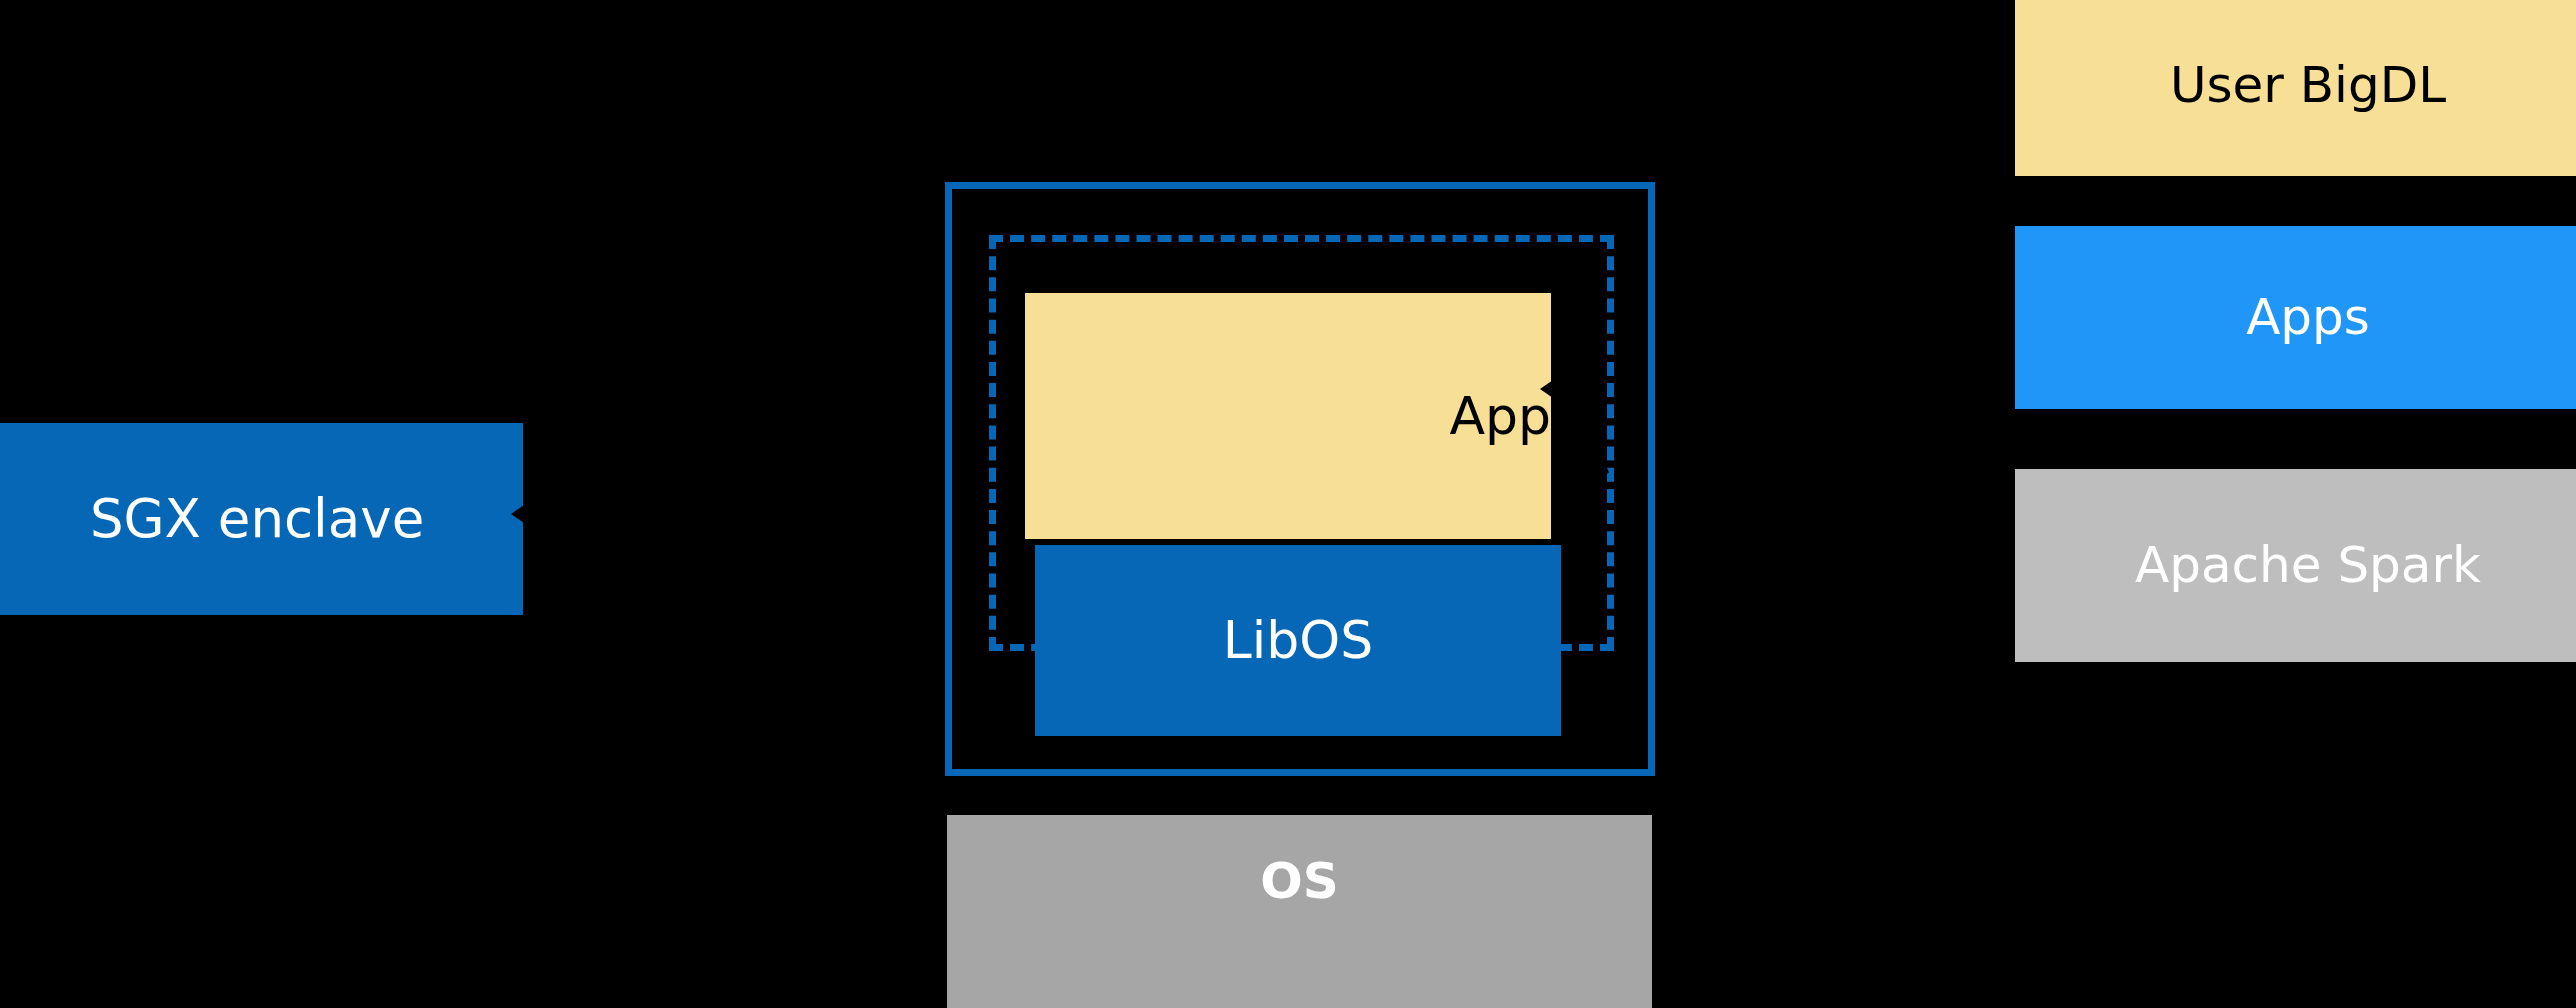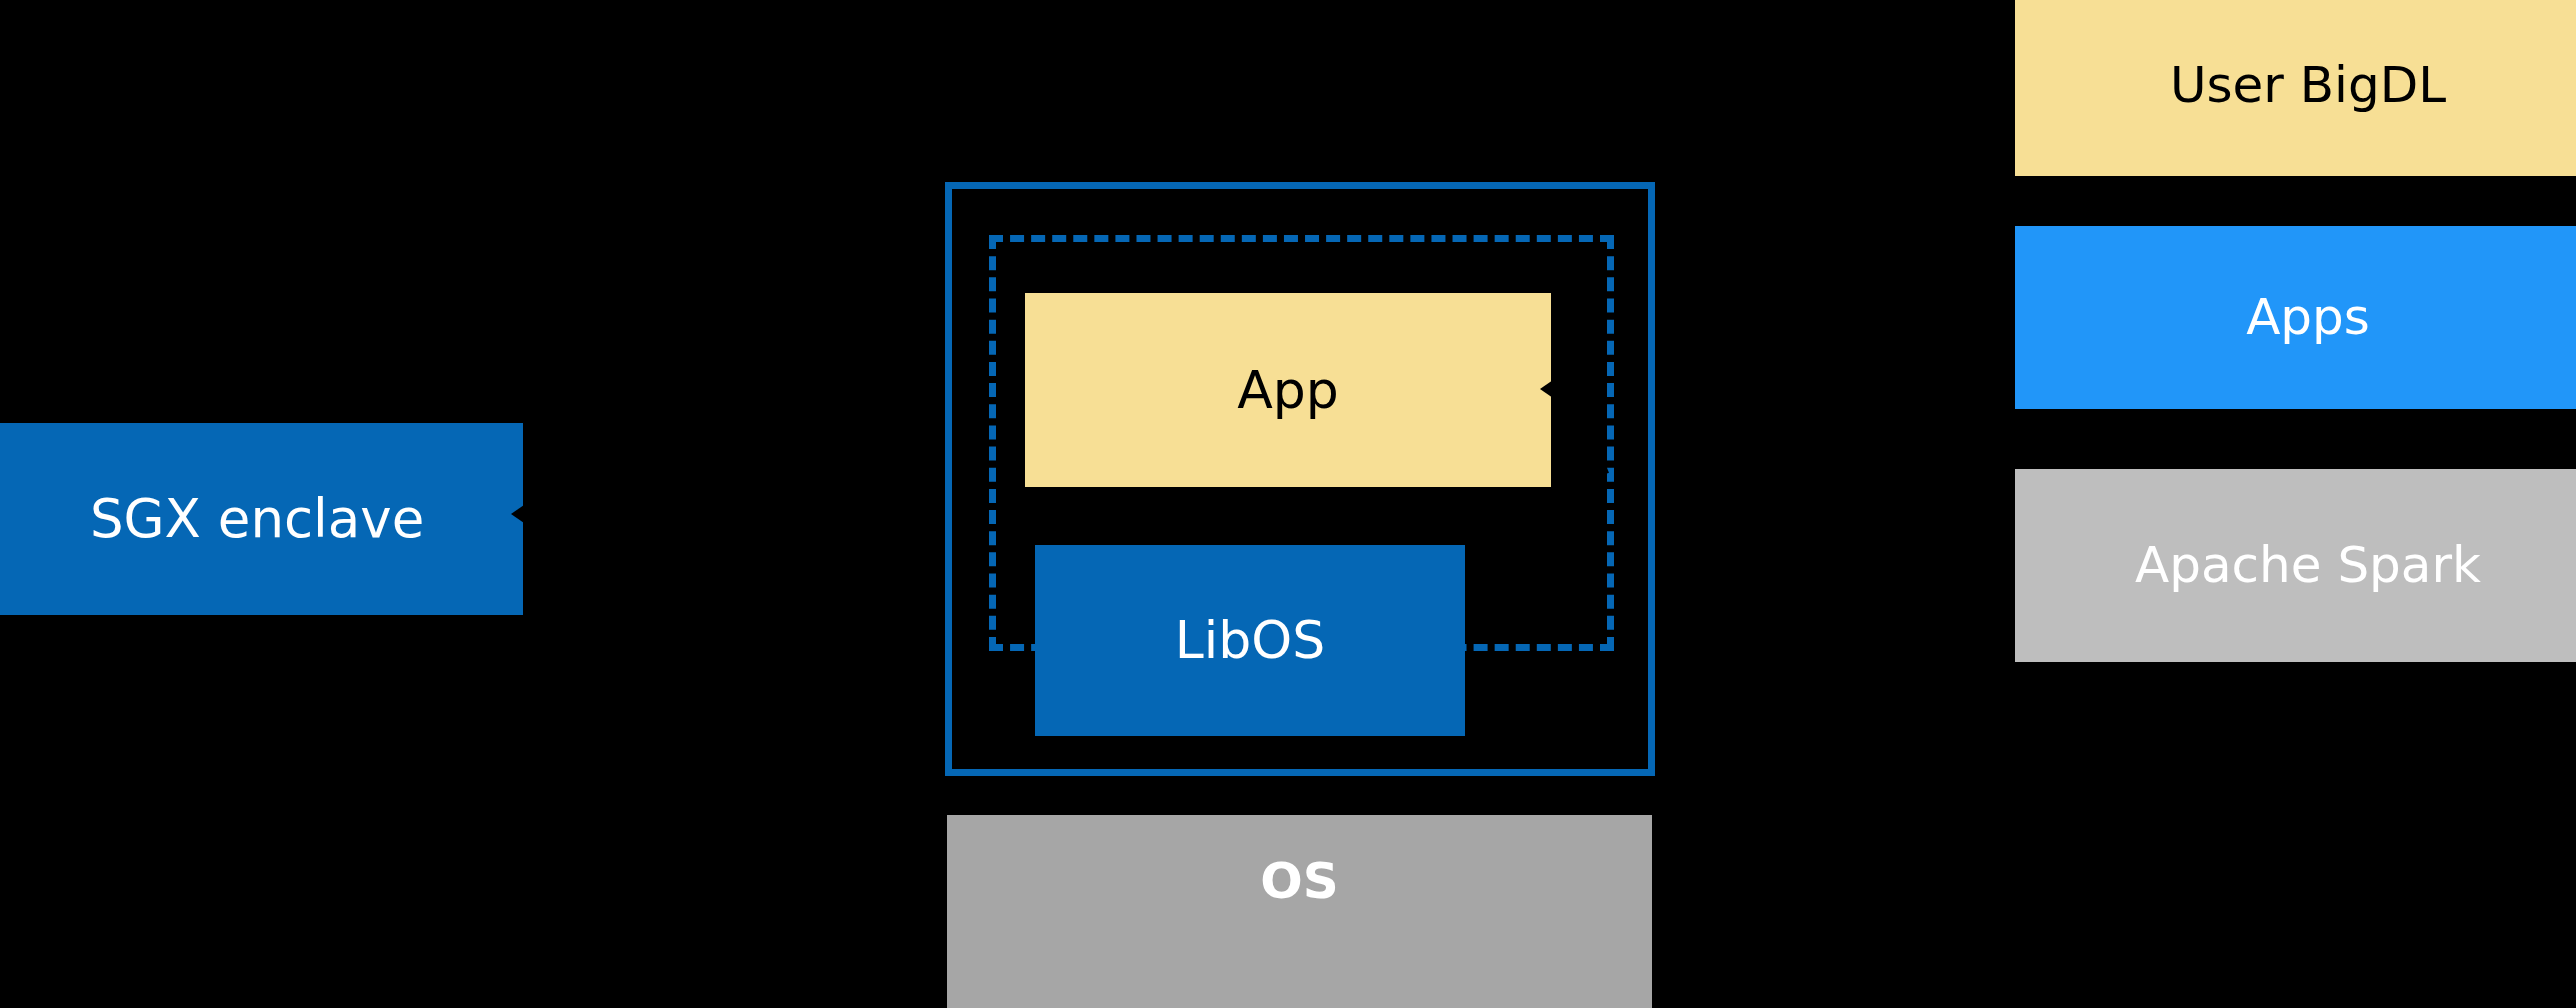--- a/index.html
+++ b/index.html
@@ -53,31 +53,32 @@
     width: 625px;
     height: 416px;
     border: 7.5px dashed #0567B5;
     background: transparent;
   }
   
   #app-box {
     left: 1025px;
     top: 293px;
     width: 526px;
-    height: 194px;
+    height: 246px;
     background: #F7DF95;
     color: #000000;
     font-size: 52px;
     font-weight: 400;
+    justify-content: flex-end;
   }
   
   #libos-box {
     left: 1035px;
     top: 545px;
-    width: 430px;
+    width: 526px;
     height: 191px;
     background: #0567B5;
     color: #FFFFFF;
     font-size: 52px;
     font-weight: 400;
   }
   
   #os-box {
     left: 947px;
     top: 815px;

